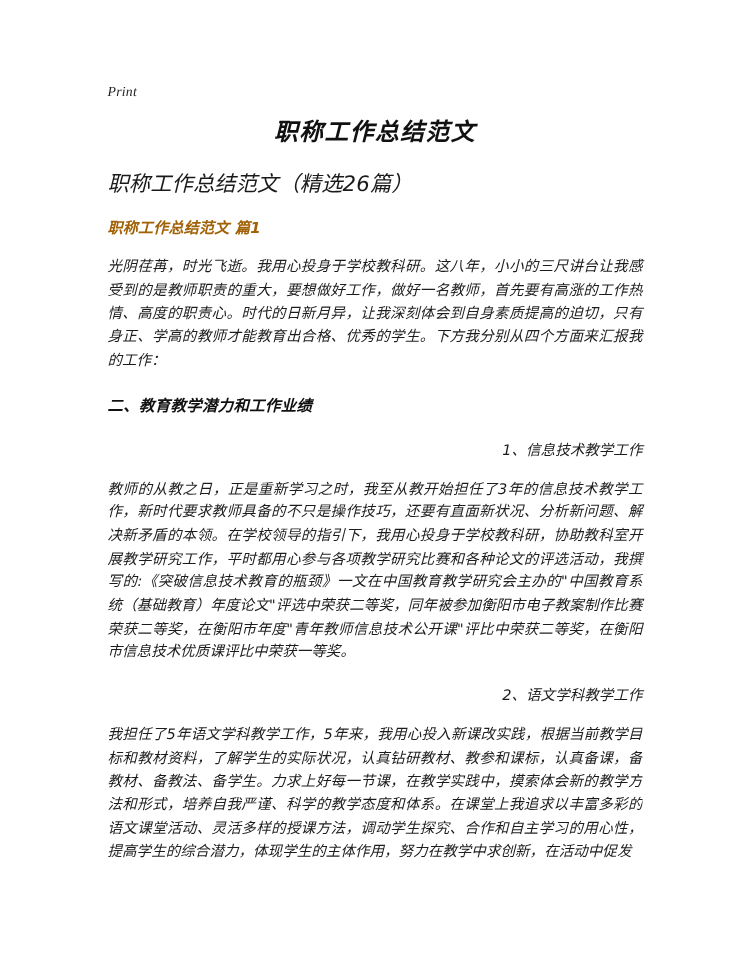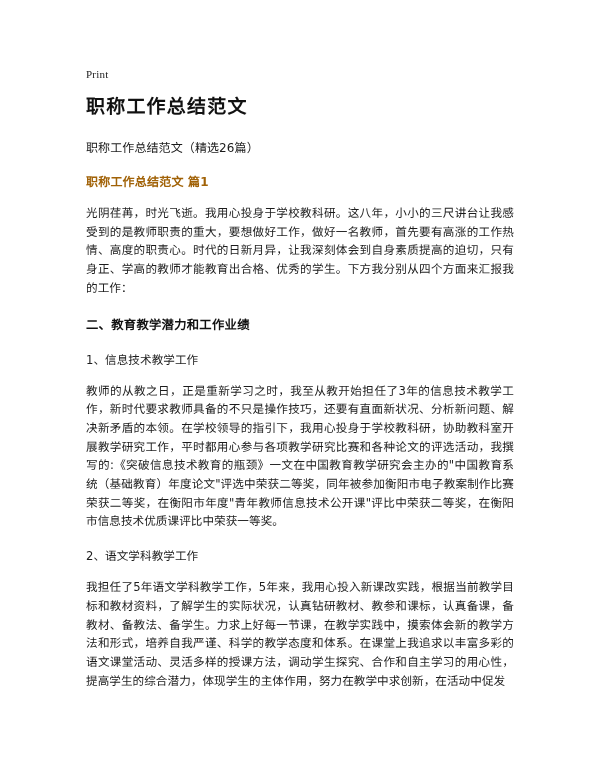--- a/index.html
+++ b/index.html
@@ -15,20 +15,21 @@
     font-family: "DejaVu Sans", "Liberation Sans", sans-serif;
     color: #1a1a1a;
     position: relative;
   }
   .page {
     position: relative;
     width: 600px;
     height: 776px;
     background: #ffffff;
     box-sizing: border-box;
+    font-style: italic;
   }
   .print-link {
     position: absolute;
     left: 86px;
     top: 67px;
     font-family: "Liberation Serif", "DejaVu Serif", serif;
     font-size: 11px;
     line-height: 14px;
     color: #222222;
     letter-spacing: 0.2px;
@@ -38,26 +39,27 @@
   .content {
     position: absolute;
     left: 86px;
     top: 93px;
     width: 428px;
   }
   .doc-title {
     font-size: 19px;
     line-height: 26px;
     font-weight: bold;
+    text-align: center;
     margin: 0 0 0 0;
     letter-spacing: 1.2px;
     color: #111111;
   }
   .subtitle {
-    font-size: 12px;
+    font-size: 17px;
     line-height: 17px;
     margin: 21px 0 0 0;
     color: #1a1a1a;
     letter-spacing: 0.1px;
   }
   .sub-head {
     font-size: 12px;
     line-height: 18px;
     font-weight: bold;
     margin: 16px 0 0 0;
@@ -81,20 +83,21 @@
     color: #111111;
     letter-spacing: 0.3px;
   }
   h3.sub-section {
     font-size: 11.6px;
     line-height: 18px;
     font-weight: normal;
     margin: 16px 0 0 0;
     color: #1c1c1c;
     letter-spacing: 0.05px;
+    text-align: right;
   }
   .clip-last {
     overflow: hidden;
   }
 </style>
 </head>
 <body>
 
 <div class="page">
 

